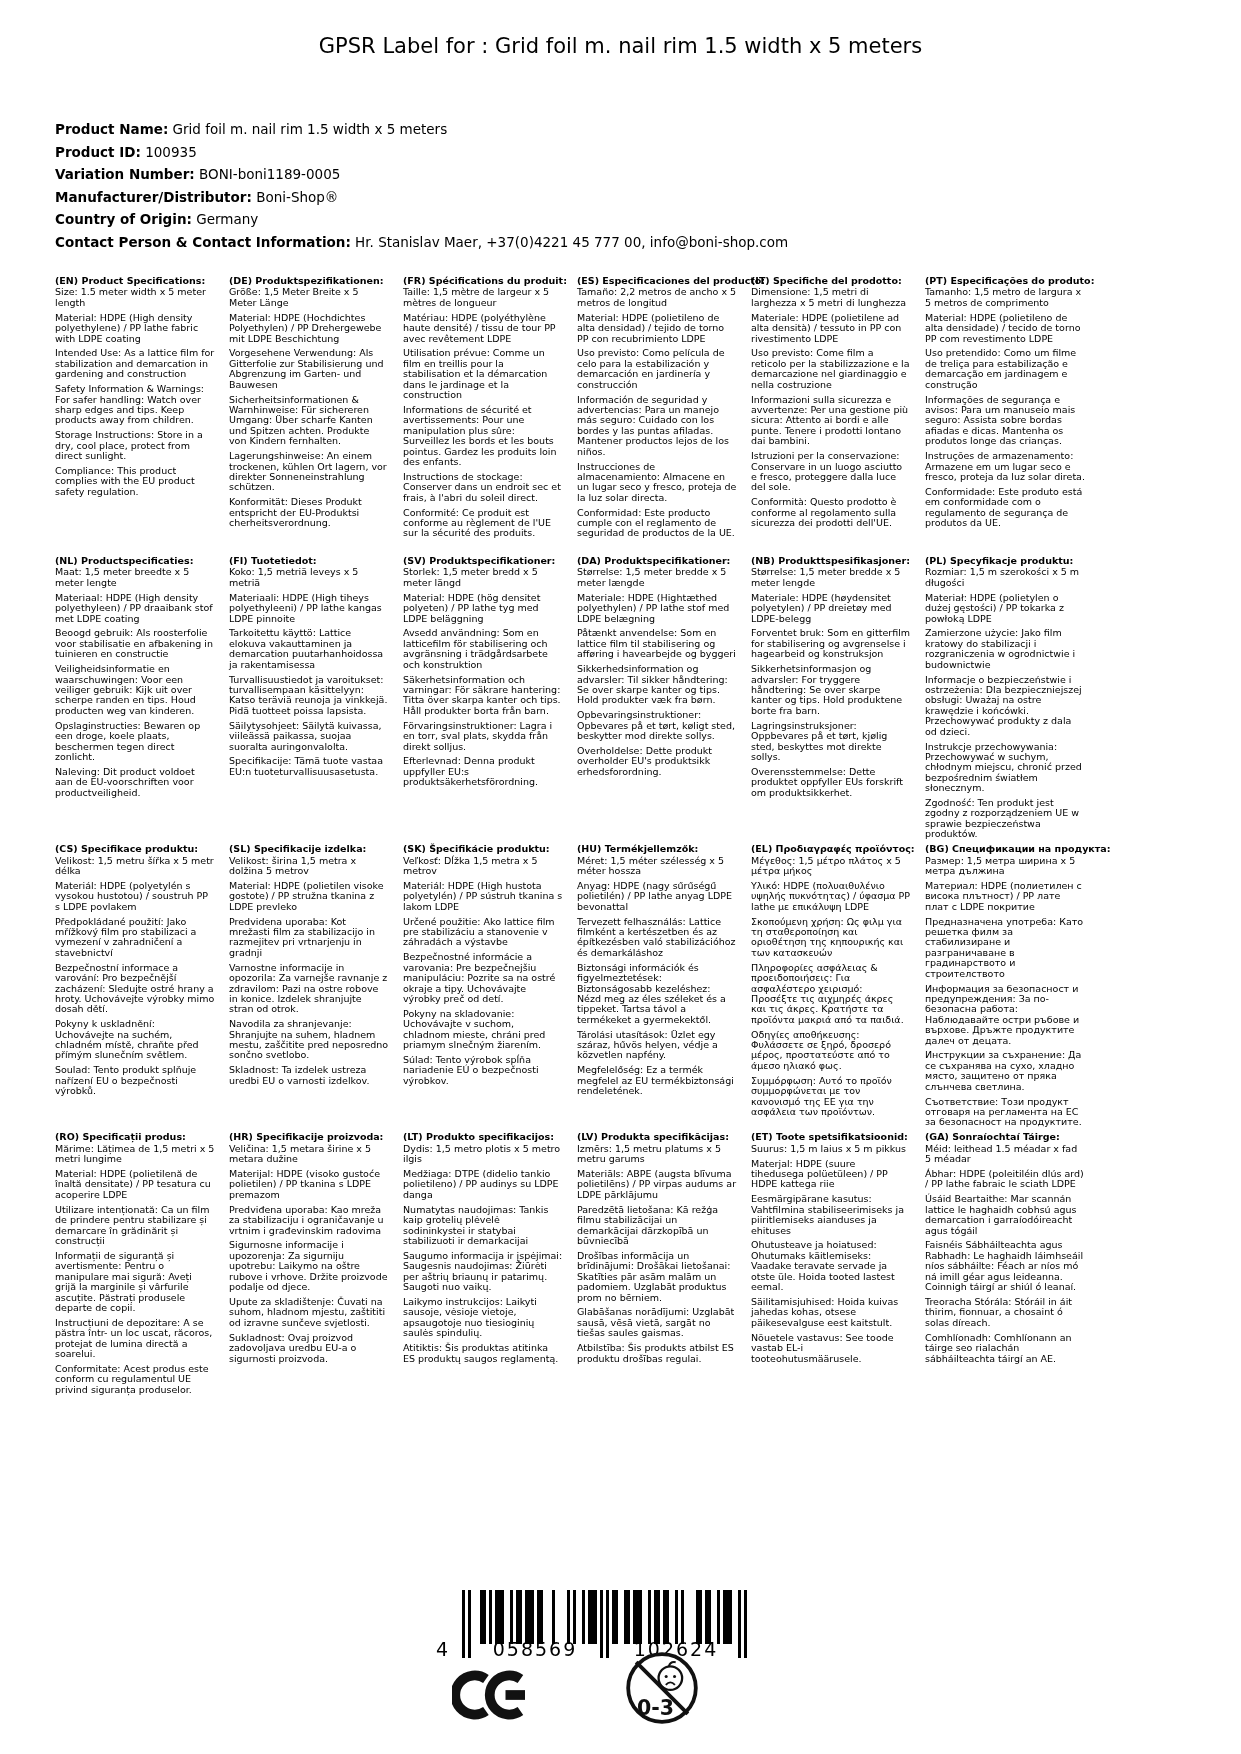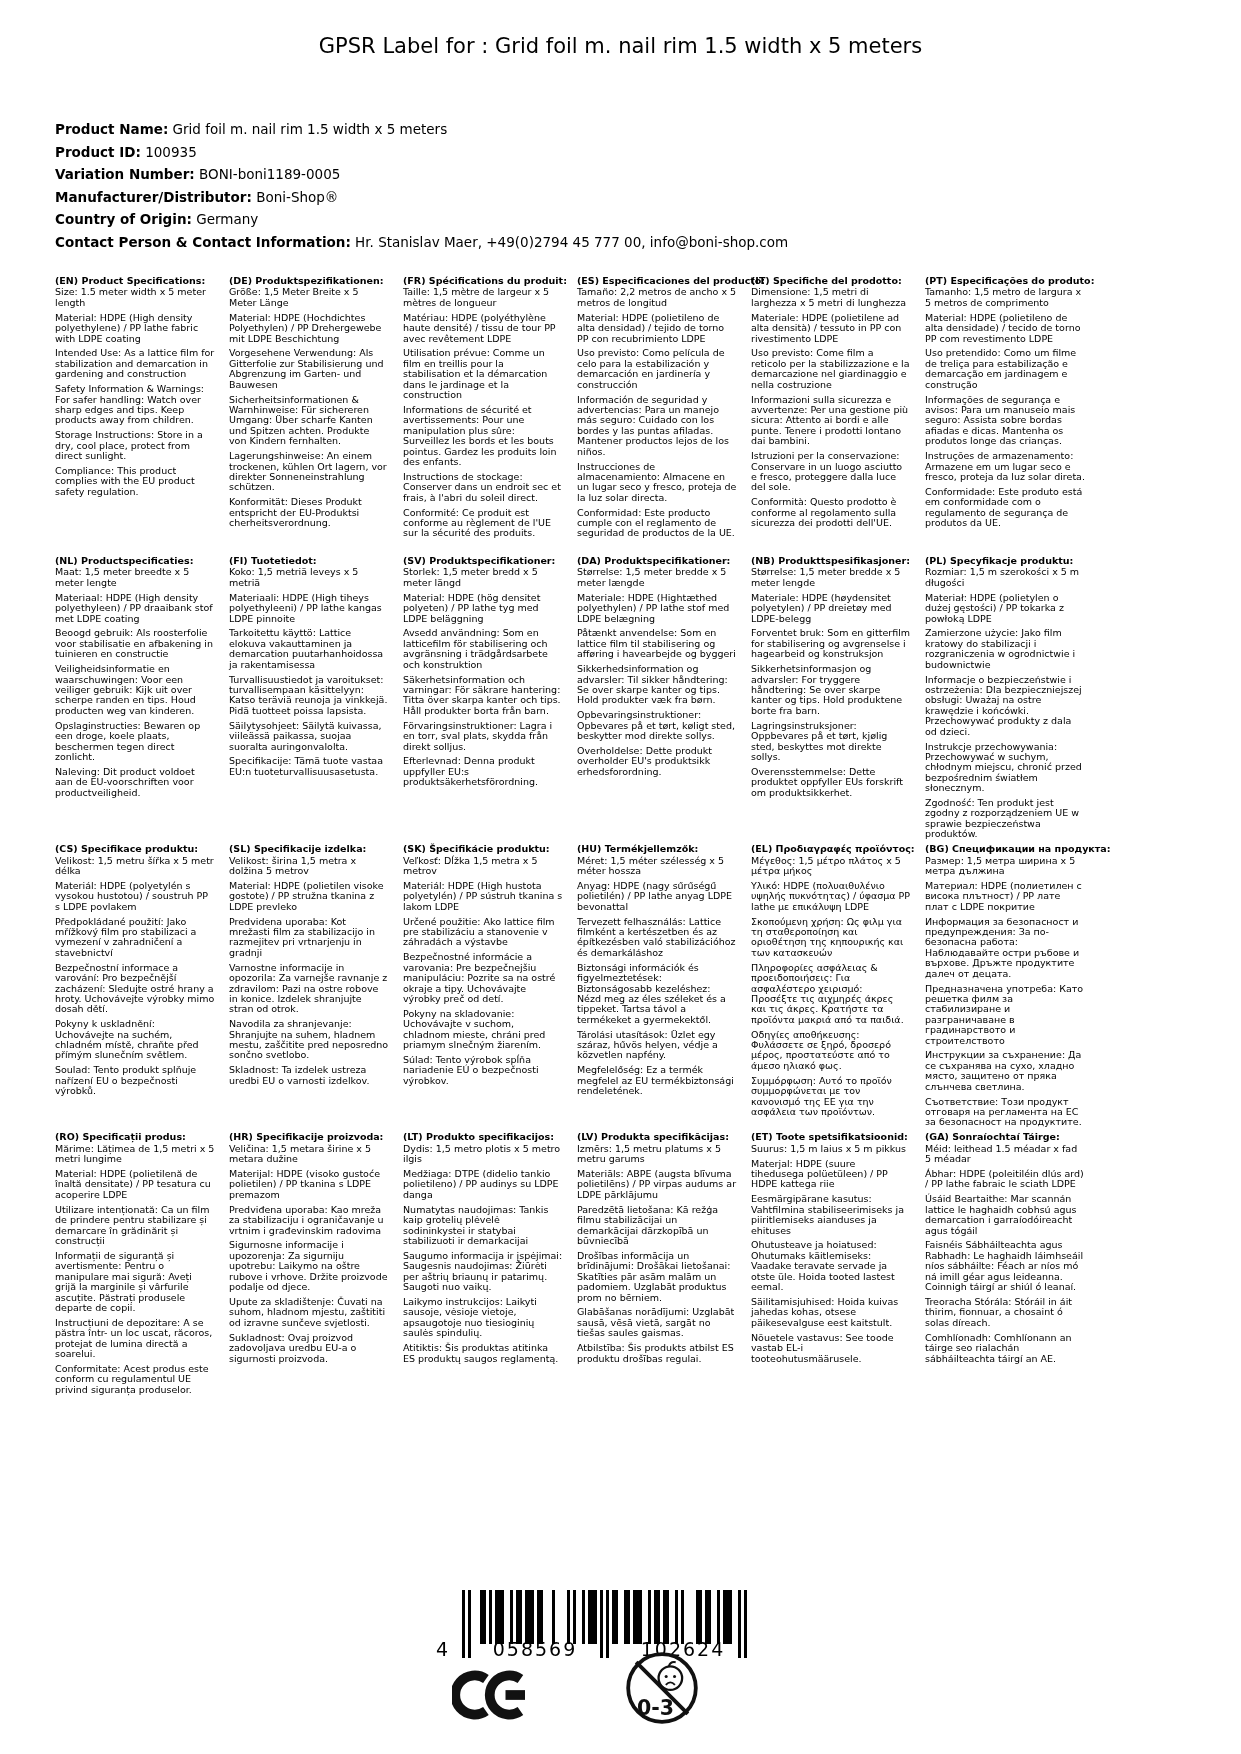--- a/index.html
+++ b/index.html
@@ -11,38 +11,38 @@
   .spec-block{min-height:274px;font-size:9.5px;line-height:10.4px;}
   .spec-block:nth-child(-n+6){min-height:280px;}
   .spec-block:nth-child(n+13):nth-child(-n+18){min-height:286px;}
   .spec-header{font-weight:bold;white-space:nowrap;margin:0 0 1px 0;}
   .spec-par{margin:0 0 4.5px 0;}
   .barcode{position:absolute;left:462px;top:1590px;width:285px;height:70px;}
   .bc-bars{display:block;}
   .bc-digit{position:absolute;top:48px;font-size:19px;}
   .bc-first{left:-26px;}
   .bc-left{left:10px;width:126px;text-align:center;letter-spacing:2px;}
-  .bc-right{left:158px;width:126px;text-align:center;letter-spacing:2px;}
+  .bc-right{left:151px;width:126px;text-align:center;letter-spacing:2px;}
   .ce-mark{position:absolute;left:452px;top:1668px;}
   .age-mark{position:absolute;left:624px;top:1650px;}
 </style>
 </head>
 <body>
 
 <div class="page">
 
   <h1 class="page-title">GPSR Label for : Grid foil m. nail rim 1.5 width x 5 meters</h1>
 
   <div class="product-info">
       <div><span class="pi-label">Product Name:</span><span class="pi-value"> Grid foil m. nail rim 1.5 width x 5 meters</span></div>
       <div><span class="pi-label">Product ID:</span><span class="pi-value"> 100935</span></div>
       <div><span class="pi-label">Variation Number:</span><span class="pi-value"> BONI-boni1189-0005</span></div>
       <div><span class="pi-label">Manufacturer/Distributor:</span><span class="pi-value"> Boni-Shop®</span></div>
       <div><span class="pi-label">Country of Origin:</span><span class="pi-value"> Germany</span></div>
-      <div><span class="pi-label">Contact Person &amp; Contact Information:</span><span class="pi-value"> Hr. Stanislav Maer, +49(0)2794 45 777 00, info@boni-shop.com</span></div>
+      <div><span class="pi-label">Contact Person &amp; Contact Information:</span><span class="pi-value"> Hr. Stanislav Maer, +37(0)4221 45 777 00, info@boni-shop.com</span></div>
     </div>
 
   <div class="spec-grid">
       <div class="spec-block">
         <div class="spec-header">(EN) Product Specifications:</div>
         <p class="spec-par">Size: 1.5 meter width x 5 meter length</p>
         <p class="spec-par">Material: HDPE (High density polyethylene) / PP lathe fabric with LDPE coating</p>
         <p class="spec-par">Intended Use: As a lattice film for stabilization and demarcation in gardening and construction</p>
         <p class="spec-par">Safety Information &amp; Warnings: For safer handling: Watch over sharp edges and tips. Keep products away from children.</p>
         <p class="spec-par">Storage Instructions: Store in a dry, cool place, protect from direct sunlight.</p>
@@ -189,22 +189,22 @@
         <p class="spec-par">Υλικό: HDPE (πολυαιθυλένιο υψηλής πυκνότητας) / ύφασμα PP lathe με επικάλυψη LDPE</p>
         <p class="spec-par">Σκοπούμενη χρήση: Ως φιλμ για τη σταθεροποίηση και οριοθέτηση της κηπουρικής και των κατασκευών</p>
         <p class="spec-par">Πληροφορίες ασφάλειας &amp; προειδοποιήσεις: Για ασφαλέστερο χειρισμό: Προσέξτε τις αιχμηρές άκρες και τις άκρες. Κρατήστε τα προϊόντα μακριά από τα παιδιά.</p>
         <p class="spec-par">Οδηγίες αποθήκευσης: Φυλάσσετε σε ξηρό, δροσερό μέρος, προστατεύστε από το άμεσο ηλιακό φως.</p>
         <p class="spec-par">Συμμόρφωση: Αυτό το προϊόν συμμορφώνεται με τον κανονισμό της ΕΕ για την ασφάλεια των προϊόντων.</p>
       </div>
       <div class="spec-block">
         <div class="spec-header">(BG) Спецификации на продукта:</div>
         <p class="spec-par">Размер: 1,5 метра ширина x 5 метра дължина</p>
         <p class="spec-par">Материал: HDPE (полиетилен с висока плътност) / PP лате плат с LDPE покритие</p>
+        <p class="spec-par">Предназначена употреба: Като решетка филм за стабилизиране и разграничаване в градинарството и строителството</p>
         <p class="spec-par">Информация за безопасност и предупреждения: За по-безопасна работа: Наблюдавайте остри ръбове и върхове. Дръжте продуктите далеч от децата.</p>
-        <p class="spec-par">Предназначена употреба: Като решетка филм за стабилизиране и разграничаване в градинарството и строителството</p>
         <p class="spec-par">Инструкции за съхранение: Да се съхранява на сухо, хладно място, защитено от пряка слънчева светлина.</p>
         <p class="spec-par">Съответствие: Този продукт отговаря на регламента на ЕС за безопасност на продуктите.</p>
       </div>
       <div class="spec-block">
         <div class="spec-header">(RO) Specificații produs:</div>
         <p class="spec-par">Mărime: Lățimea de 1,5 metri x 5 metri lungime</p>
         <p class="spec-par">Material: HDPE (polietilenă de înaltă densitate) / PP tesatura cu acoperire LDPE</p>
         <p class="spec-par">Utilizare intenționată: Ca un film de prindere pentru stabilizare și demarcare în grădinărit și construcții</p>
         <p class="spec-par">Informații de siguranță și avertismente: Pentru o manipulare mai sigură: Aveți grijă la marginile și vârfurile ascuțite. Păstrați produsele departe de copii.</p>
         <p class="spec-par">Instrucțiuni de depozitare: A se păstra într- un loc uscat, răcoros, protejat de lumina directă a soarelui.</p>

